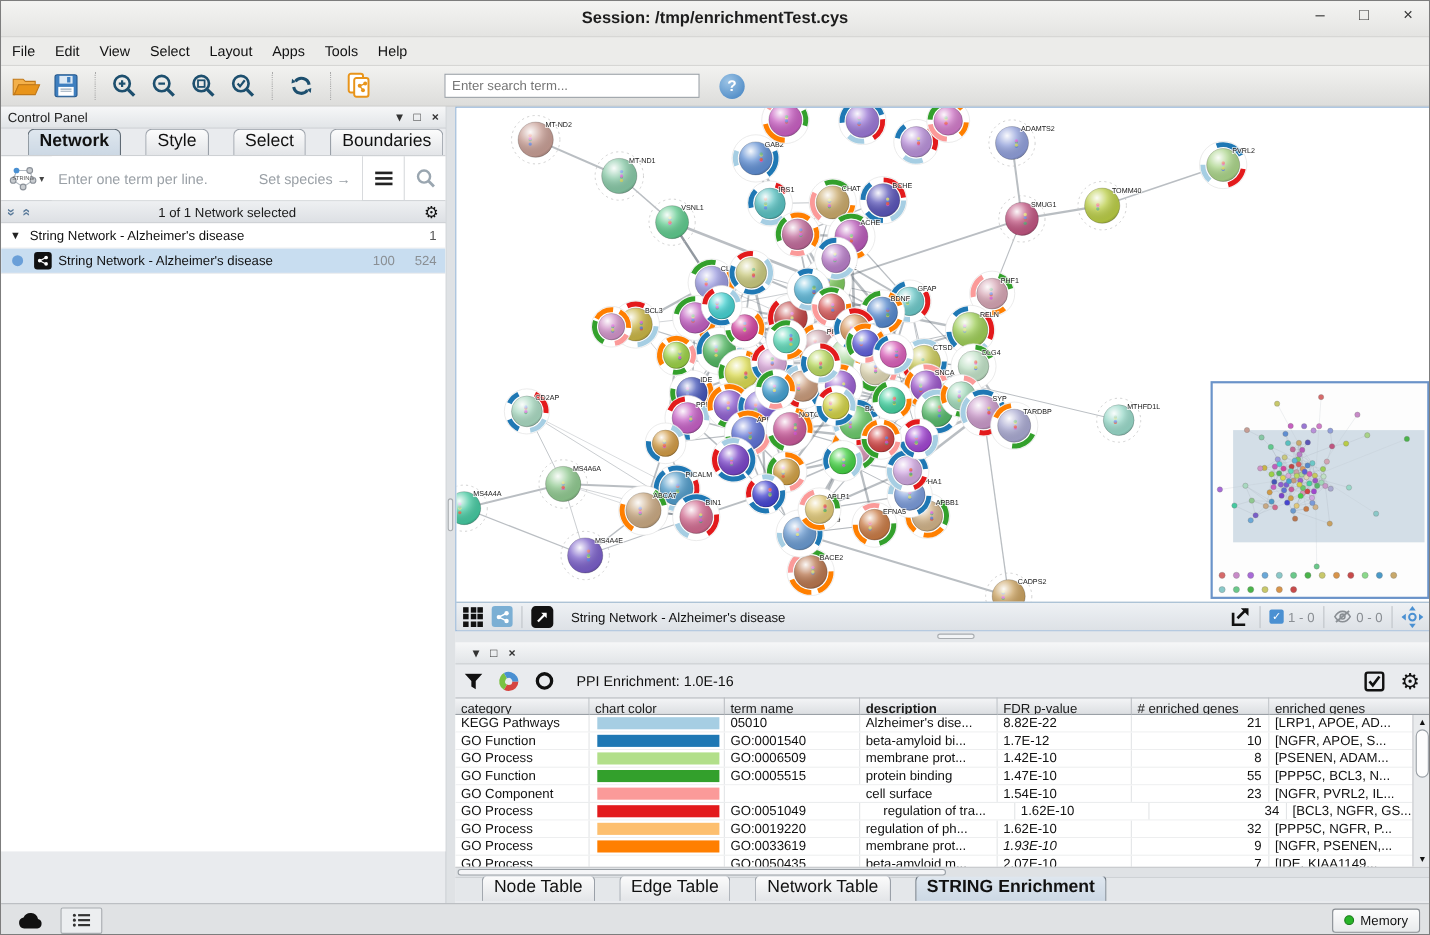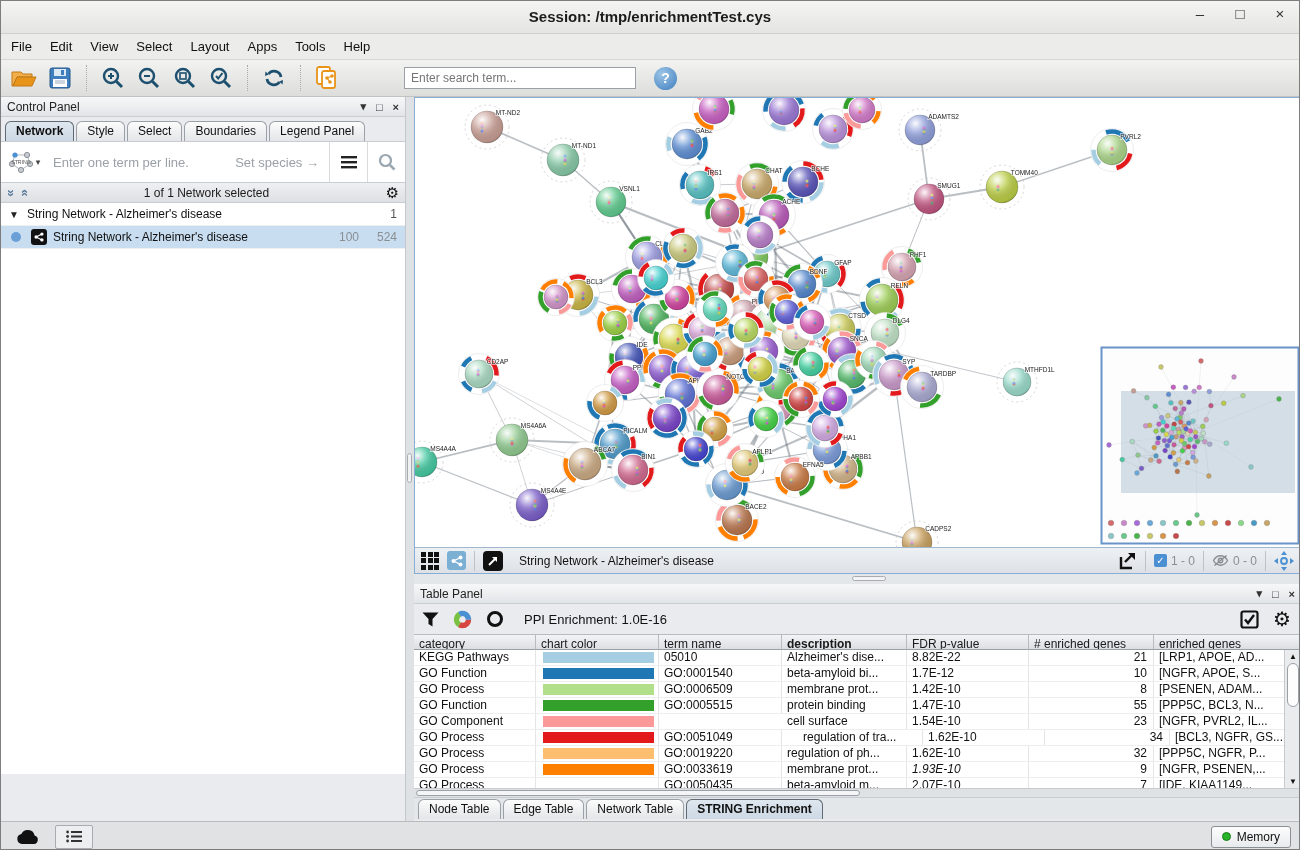--- a/index.html
+++ b/index.html
@@ -25,21 +25,21 @@
   .cpanel{width:405px;height:100%;background:#e9ebee;border-right:1px solid #c4c8cc;position:relative;}
   .vsplit{width:8px;height:100%;background:#dfe2e5;position:relative;}
   .vsplit .handle{position:absolute;left:1px;top:356px;width:5px;height:30px;border:1px solid #a8acb0;border-radius:3px;background:#eef0f2;}
   .rightcol{width:887px;height:100%;position:relative;background:#e9ebee;}
 
   
   .phead{height:20px;display:flex;align-items:center;padding:0 6px;background:linear-gradient(#f6f7f8,#e2e5e8);border-bottom:1px solid #c9ccd0;}
   .phead .ptitle{font-size:12px;color:#222;flex:1;}
   .phead .picon{font-size:11px;color:#333;margin-left:10px;font-weight:bold;}
   .cptabs{display:flex;align-items:flex-end;height:24px;padding:2px 4px 0 4px;gap:2px;background:#e9ebee;}
-  .tab{font-size:12px;color:#111;padding:2px 10px 3px 10px;border:1px solid #9aa0a8;border-bottom:none;border-radius:6px 6px 0 0;background:linear-gradient(#fcfcfc,#e3e5e8);}
+  .tab{font-size:16px;color:#111;padding:2px 10px 3px 10px;border:1px solid #9aa0a8;border-bottom:none;border-radius:6px 6px 0 0;background:linear-gradient(#fcfcfc,#e3e5e8);margin-left:20px;}
   .tab.active{background:linear-gradient(#dfe7ef,#ccd8e4);border-color:#5f6a74;font-weight:bold;}
   .stringrow{height:42px;background:#fff;border-top:1px solid #c9ccd0;border-bottom:1px solid #c9ccd0;display:flex;align-items:center;}
   .slogo{width:46px;height:100%;display:flex;align-items:center;justify-content:center;gap:2px;}
   .sinputwrap{flex:1;position:relative;height:100%;}
   .sinput{width:100%;height:100%;border:none;outline:none;font-size:13px;color:#333;padding-left:6px;}
   .sinput::placeholder{color:#9aa0a6;}
   .species{position:absolute;right:10px;top:13px;font-size:13px;color:#9aa0a6;}
   .scell{width:38px;height:100%;display:flex;align-items:center;justify-content:center;border-left:1px solid #d8dadd;}
   .selbar{height:20px;display:flex;align-items:center;background:linear-gradient(#eef0f2,#dde0e4);border-bottom:1px solid #c9ccd0;padding:0 6px;}
   .selbar .chev{color:#5a7a9a;font-size:13px;font-weight:bold;display:inline-block;line-height:10px;}
@@ -2212,21 +2212,20 @@
             </svg>
         </div>
       </div>
 
       <div class="hsplit">
           <div class="handle"></div>
         </div>
 
       <div class="tablepanel">
         <div class="phead">
-          <span class="ptitle">Table Panel</span>
           <span class="picon">▾</span>
           <span class="picon">□</span>
           <span class="picon">×</span>
         </div>
         <div class="ticons">
           <svg width="17" height="15" viewBox="0 0 17 15">
               <path d="M0.5 0.5h16l-6 6.5v7.5l-4-2.4V7z" fill="#111"></path>
             </svg>
           <svg width="19" height="19" viewBox="0 0 19 19">
               <circle cx="9.5" cy="9.5" r="6" fill="none" stroke="#d64541" stroke-width="5.5" stroke-dasharray="12.5 25.2"></circle>

